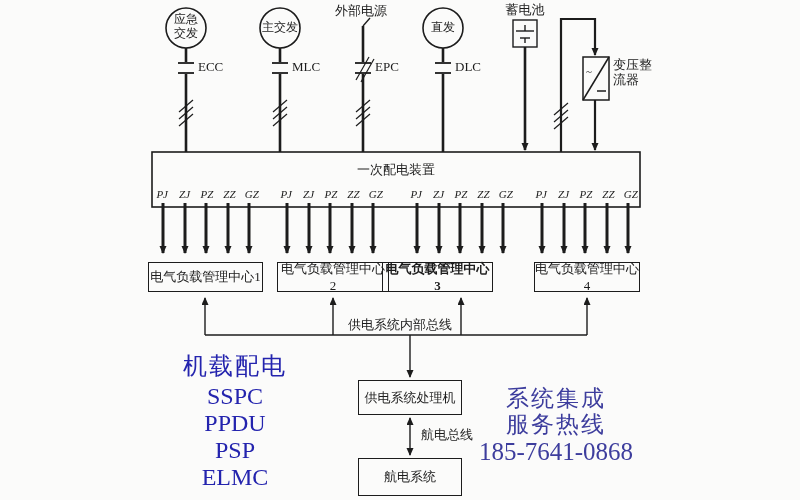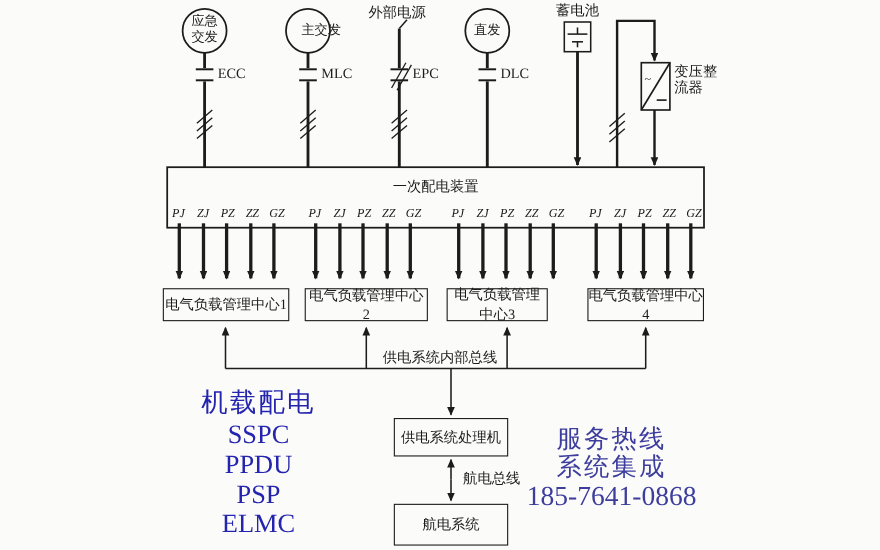--- a/index.html
+++ b/index.html
@@ -180,21 +180,21 @@
 
       <g stroke-width="1.4">
         <line x1="410" y1="436" x2="410" y2="418" marker-end="url(#arr)"></line>
         <line x1="410" y1="436" x2="410" y2="455" marker-end="url(#arr)"></line>
       </g>
     </g>
   </svg>
 
   <div class="lbl circle-label" style="left:162px;top:13px;">应急
 交发</div>
-  <div class="lbl circle-label" style="left:256px;top:21px;margin-left:12px;">主交发</div>
+  <div class="lbl circle-label" style="left:256px;top:21px;">主交发</div>
   <div class="lbl circle-label" style="left:419px;top:21px;">直发</div>
 
   <div class="lbl src-label" style="left:320px;top:4px;width:82px;">外部电源</div>
   <div class="lbl src-label" style="left:503px;top:3px;width:44px;">蓄电池</div>
   <div class="lbl" style="left:613px;top:58px;width:54px;font-size:13px;">变压整
 流器</div>
 
   <div class="lbl contactor-label" style="left:198px;top:60px;">ECC</div>
   <div class="lbl contactor-label" style="left:292px;top:60px;">MLC</div>
   <div class="lbl contactor-label" style="left:375px;top:60px;">EPC</div>
@@ -226,36 +226,36 @@
   <div class="ports-group" style="left:530px;">
     <span>PJ</span>
     <span>ZJ</span>
     <span>PZ</span>
     <span>ZZ</span>
     <span>GZ</span>
   </div>
 
   <div class="box load-box" style="left:148px;width:115px;">电气负载管理中心1</div>
   <div class="box load-box" style="left:277px;width:112px;">电气负载管理中心2</div>
-  <div class="box load-box" style="left:406px;width:92px;">电气负载管理中心3</div>
+  <div class="box load-box" style="left:382px;width:111px;font-weight:bold;">电气负载管理中心3</div>
   <div class="box load-box" style="left:534px;width:106px;">电气负载管理中心4</div>
 
   <div class="bus-label">供电系统内部总线</div>
   <div class="avionics-bus-label">航电总线</div>
 
   <div class="box proc-box">供电系统处理机</div>
   <div class="box avio-box">航电系统</div>
 
   <div class="wm-left">
     <div class="wm-title">机载配电</div>
     <div class="wm-item">SSPC</div>
     <div class="wm-item">PPDU</div>
     <div class="wm-item">PSP</div>
     <div class="wm-item">ELMC</div>
   </div>
 
   <div class="wm-right">
+    <div class="wm-line">系统集成</div>
     <div class="wm-line">服务热线</div>
-    <div class="wm-line">系统集成</div>
     <div class="wm-phone">185-7641-0868</div>
   </div>
 
 </div>
 
 </body></html>

